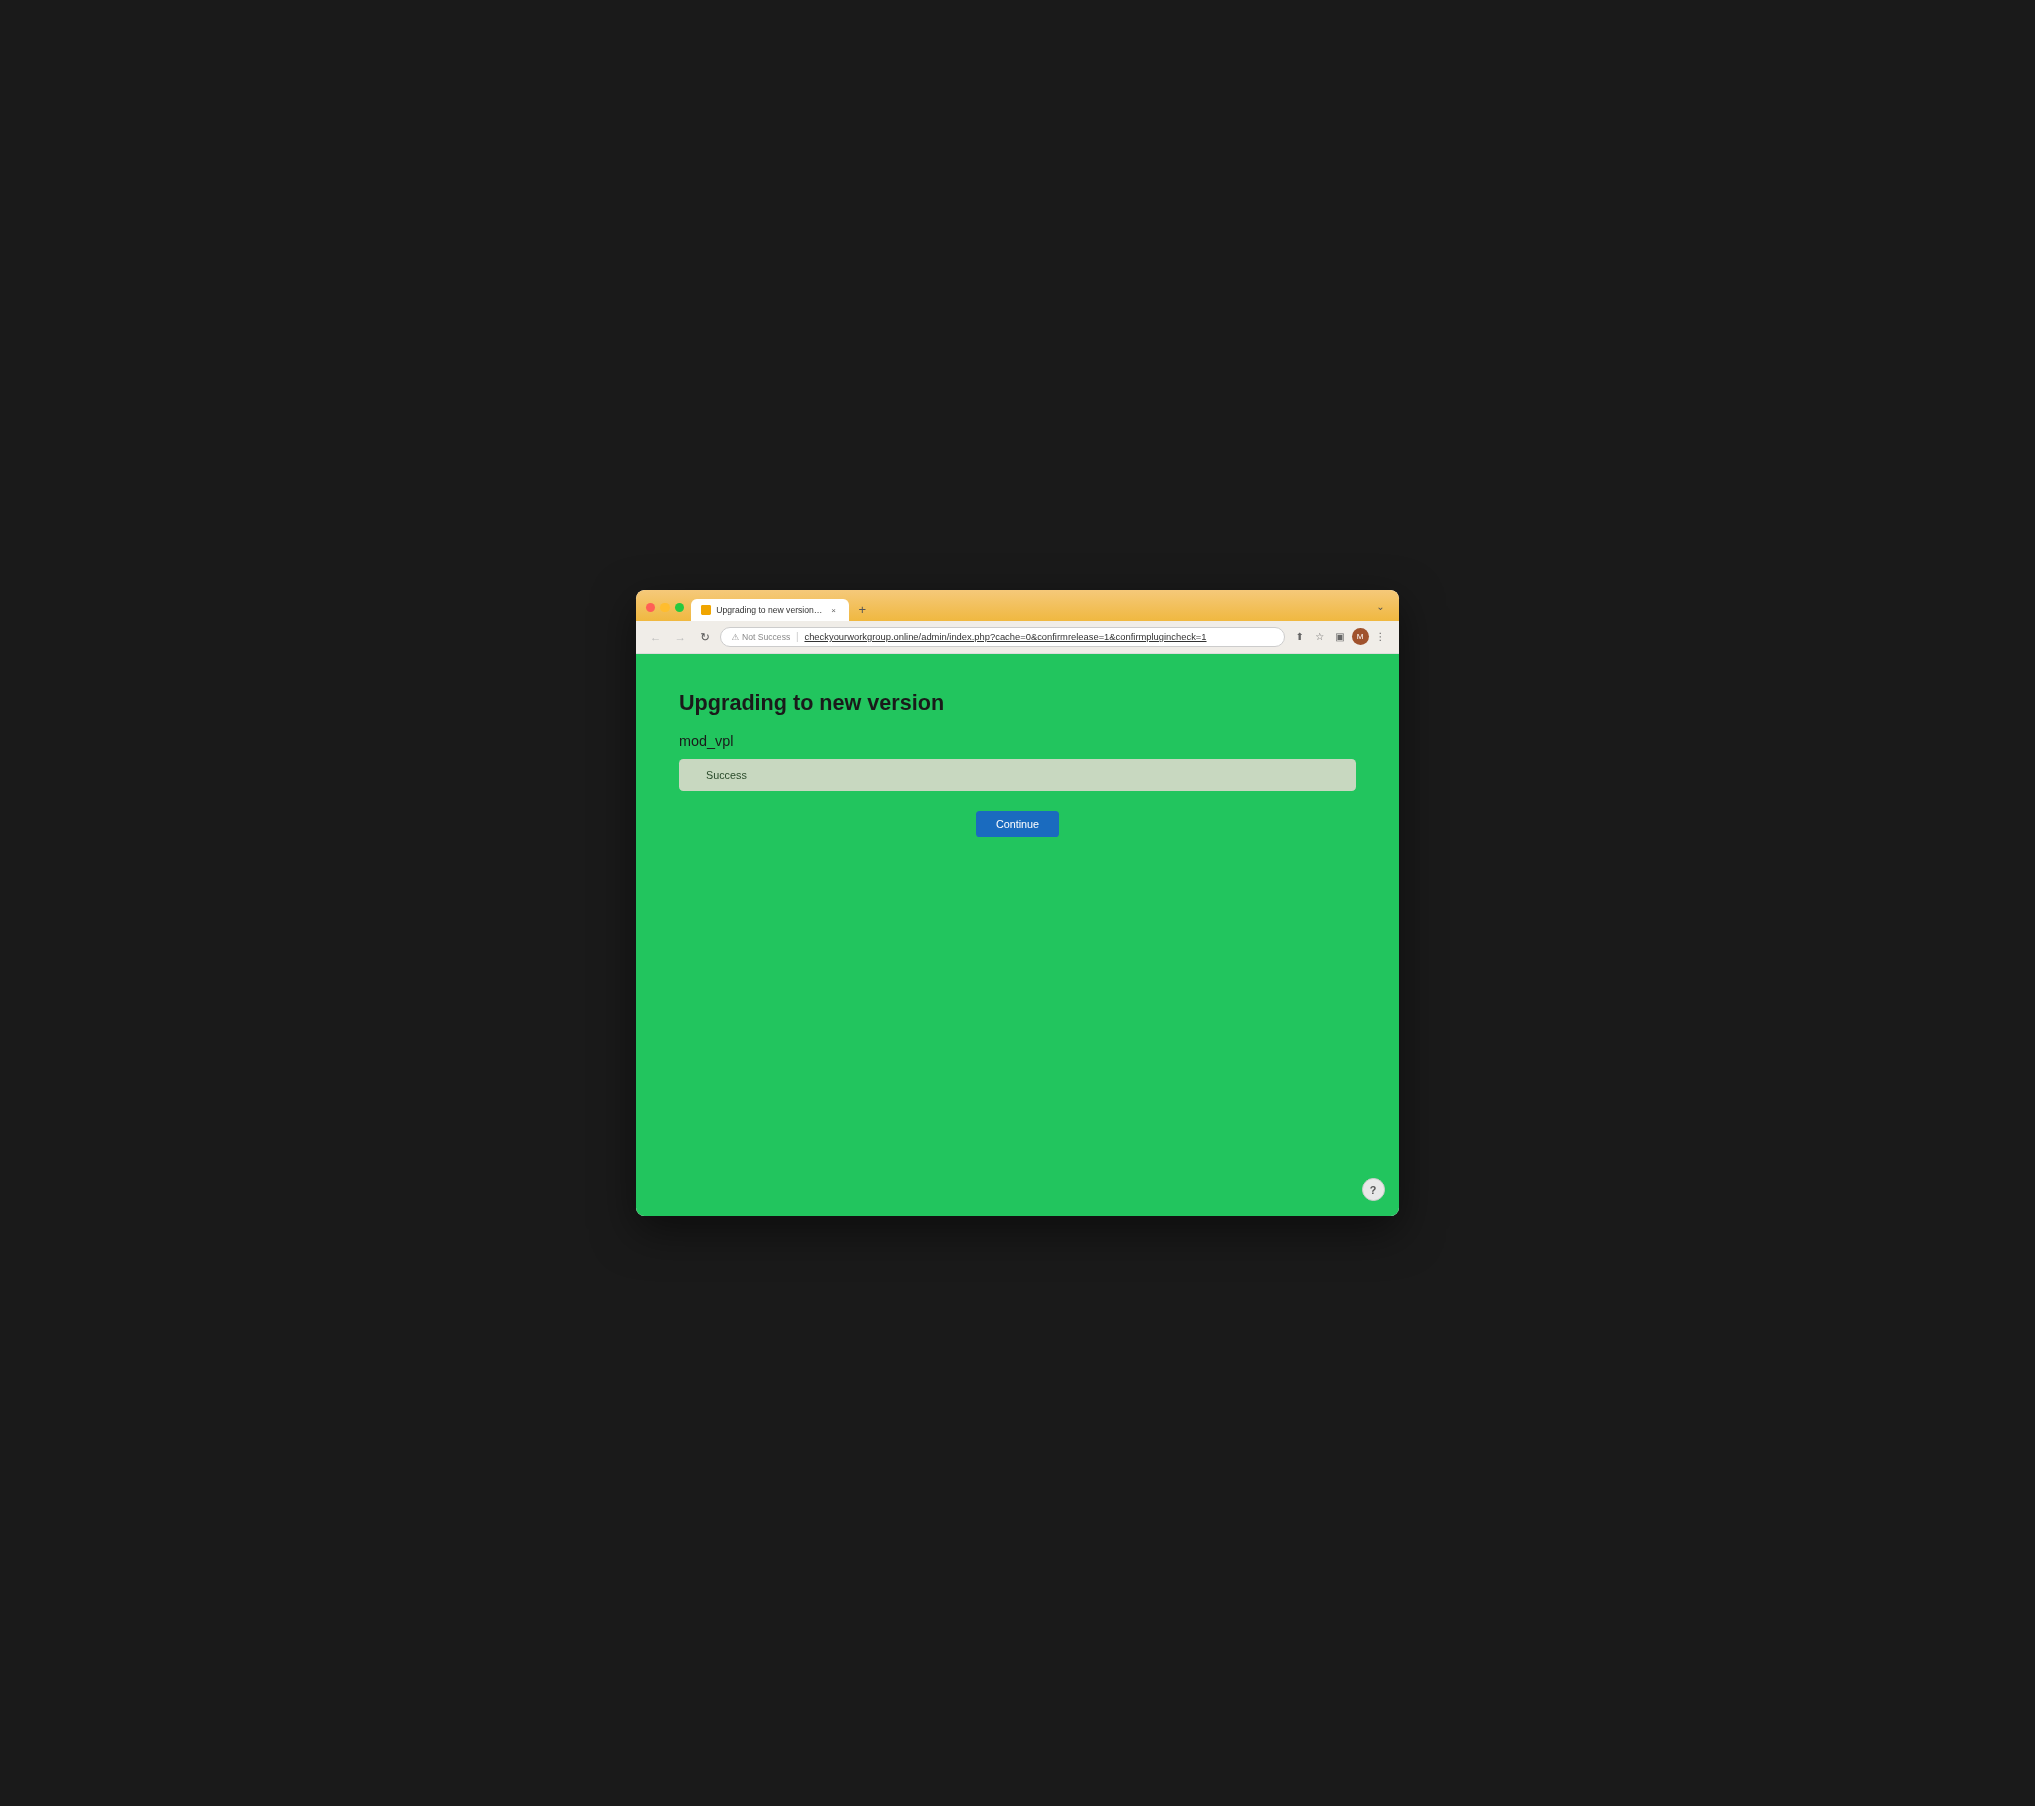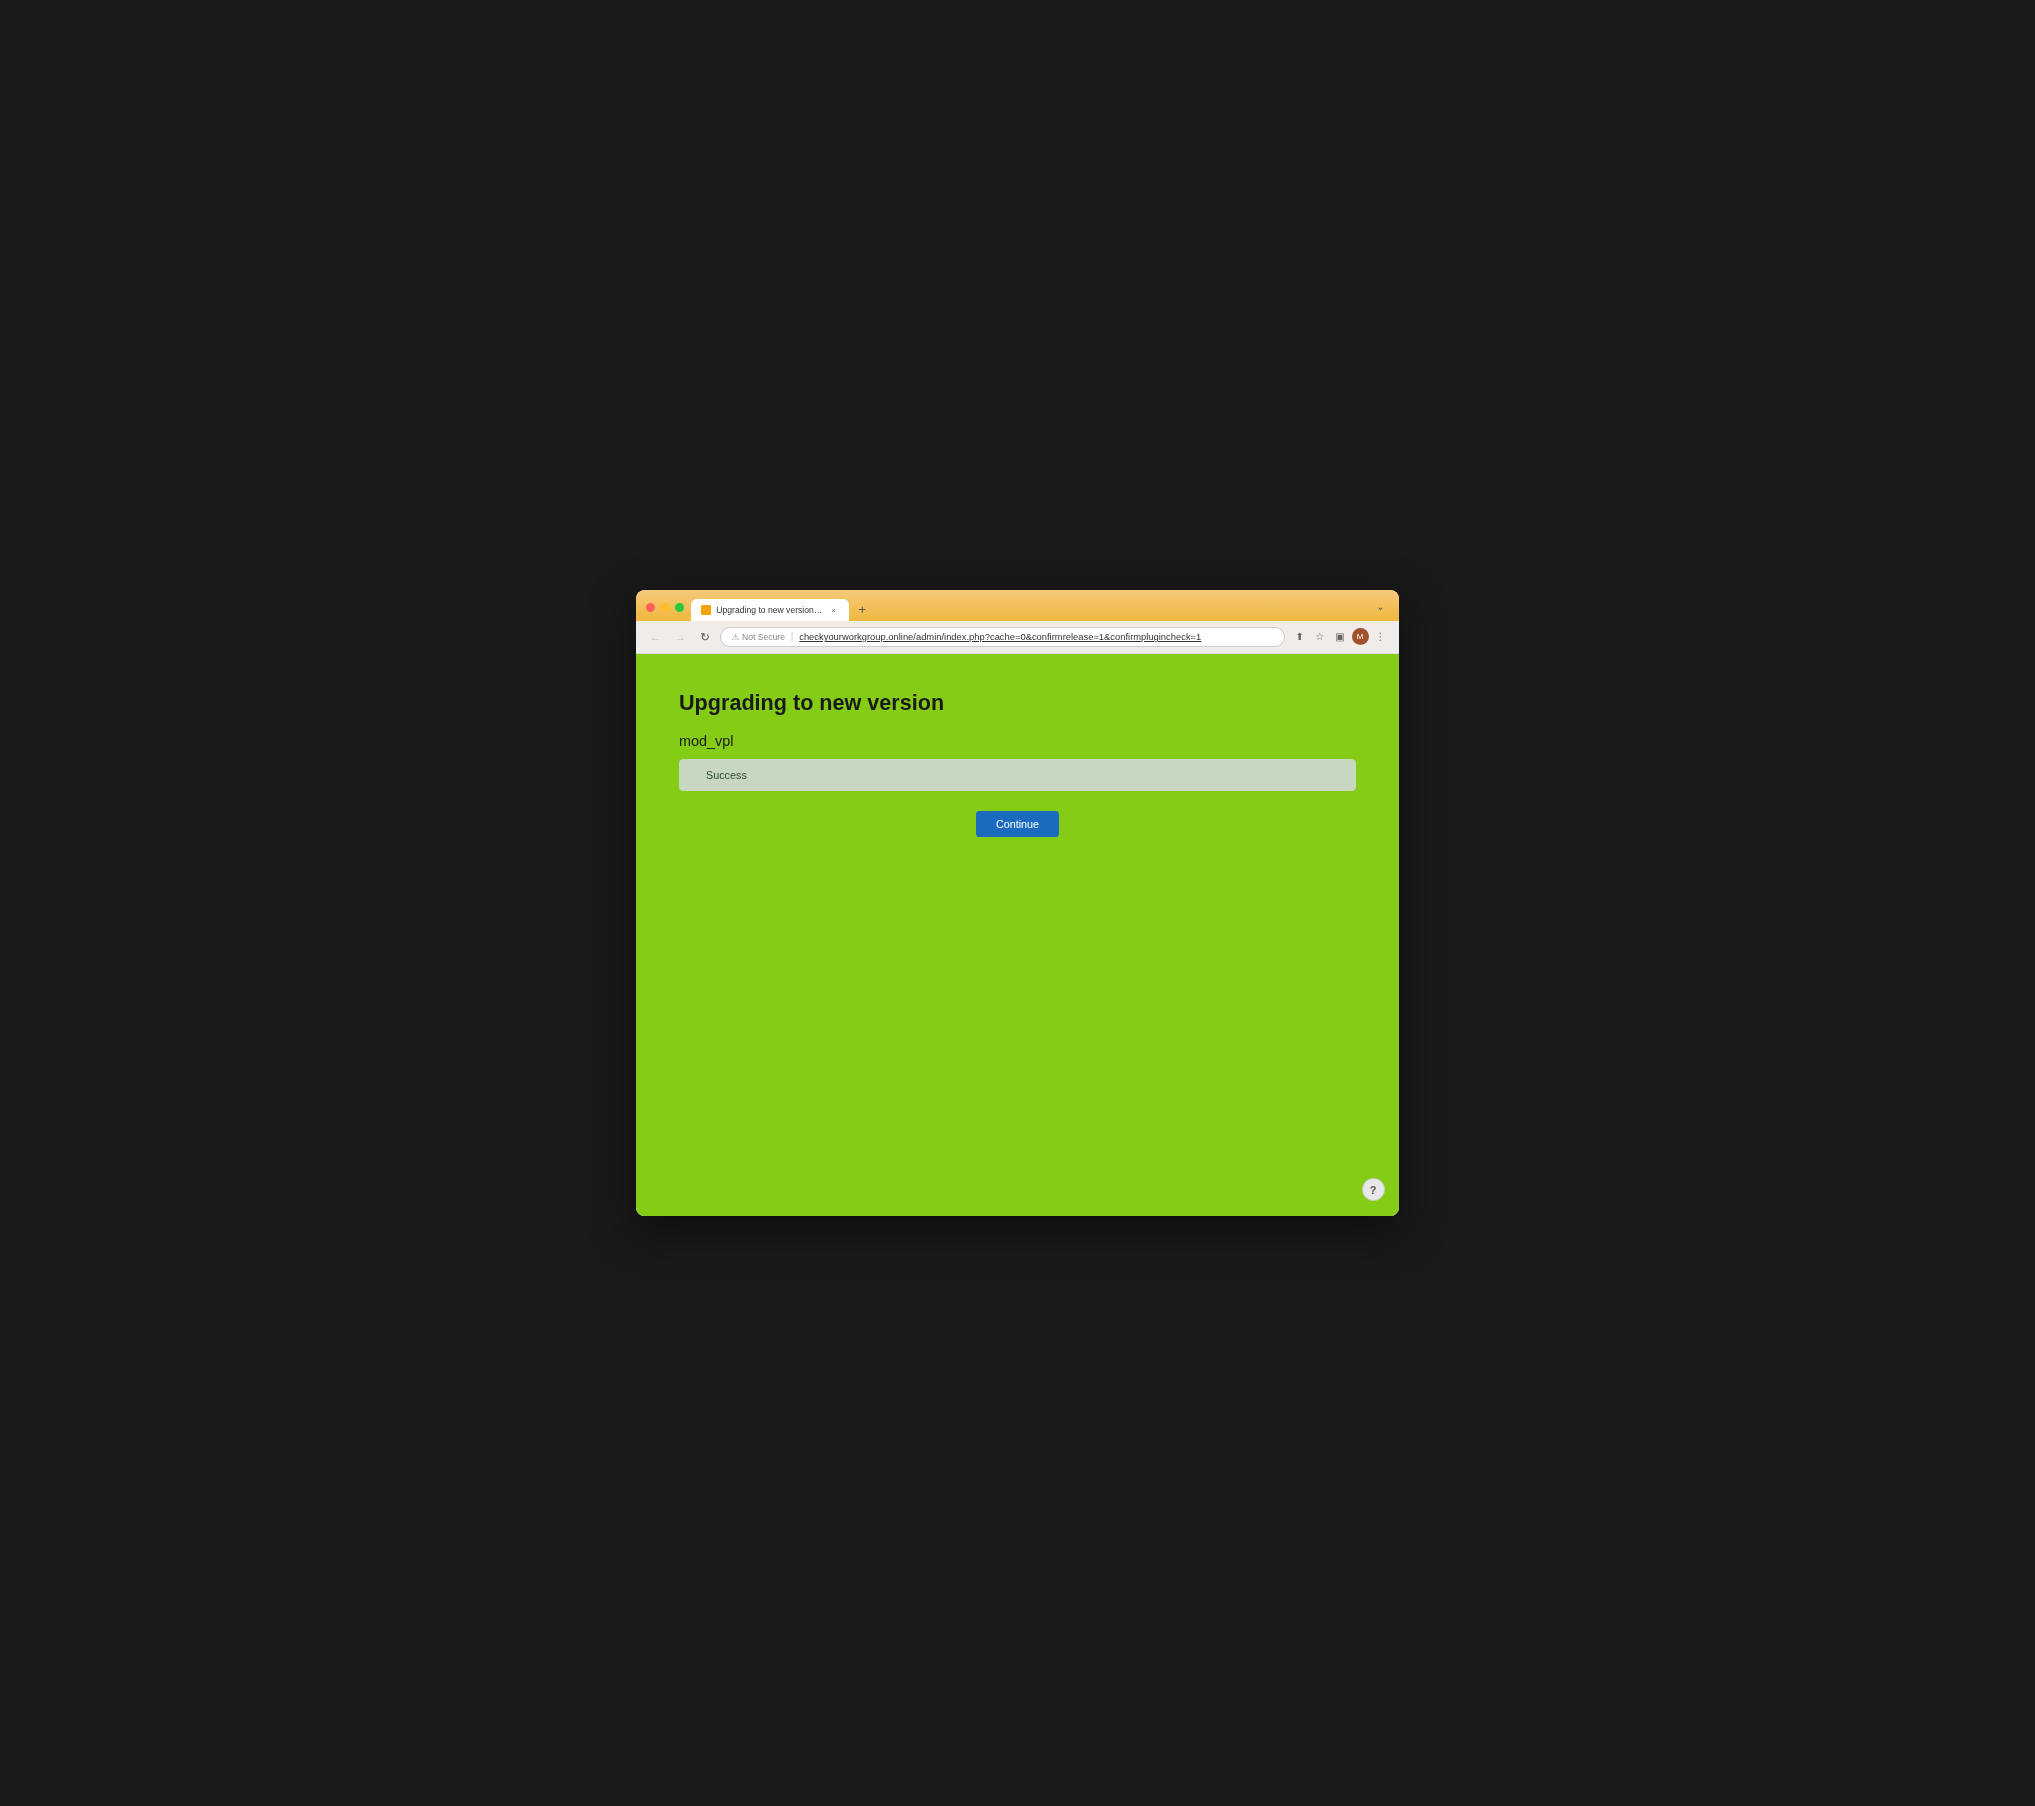--- a/index.html
+++ b/index.html
@@ -210,21 +210,21 @@
       display: flex;
       align-items: center;
       justify-content: center;
       color: white;
       font-size: 8px;
       cursor: pointer;
     }
 
     
     .page-content {
-      background: #84cc16;
+      background: #22c55e;
       padding: 36px 43px;
       min-height: 562px;
       position: relative;
     }
 
     .page-title {
       font-size: 21.6px;
       font-weight: 700;
       color: #1a1a1a;
       margin-bottom: 17.3px;
@@ -310,21 +310,21 @@
     <div class="nav-btn disabled">
       <span>→</span>
     </div>
     <div class="nav-btn">
       <span>↻</span>
     </div>
 
     <div class="address-input-wrap">
       <span class="not-secure">
         <span>⚠</span>
-        <span>Not Secure</span>
+        <span>Not Success</span>
       </span>
       <span class="address-divider">|</span>
       <span class="address-text">checkyourworkgroup.online/admin/index.php?cache=0&amp;confirmrelease=1&amp;confirmplugincheck=1</span>
     </div>
 
     <div class="address-actions">
       <div class="addr-icon-btn">
         <span>⬆</span>
       </div>
       <div class="addr-icon-btn">

